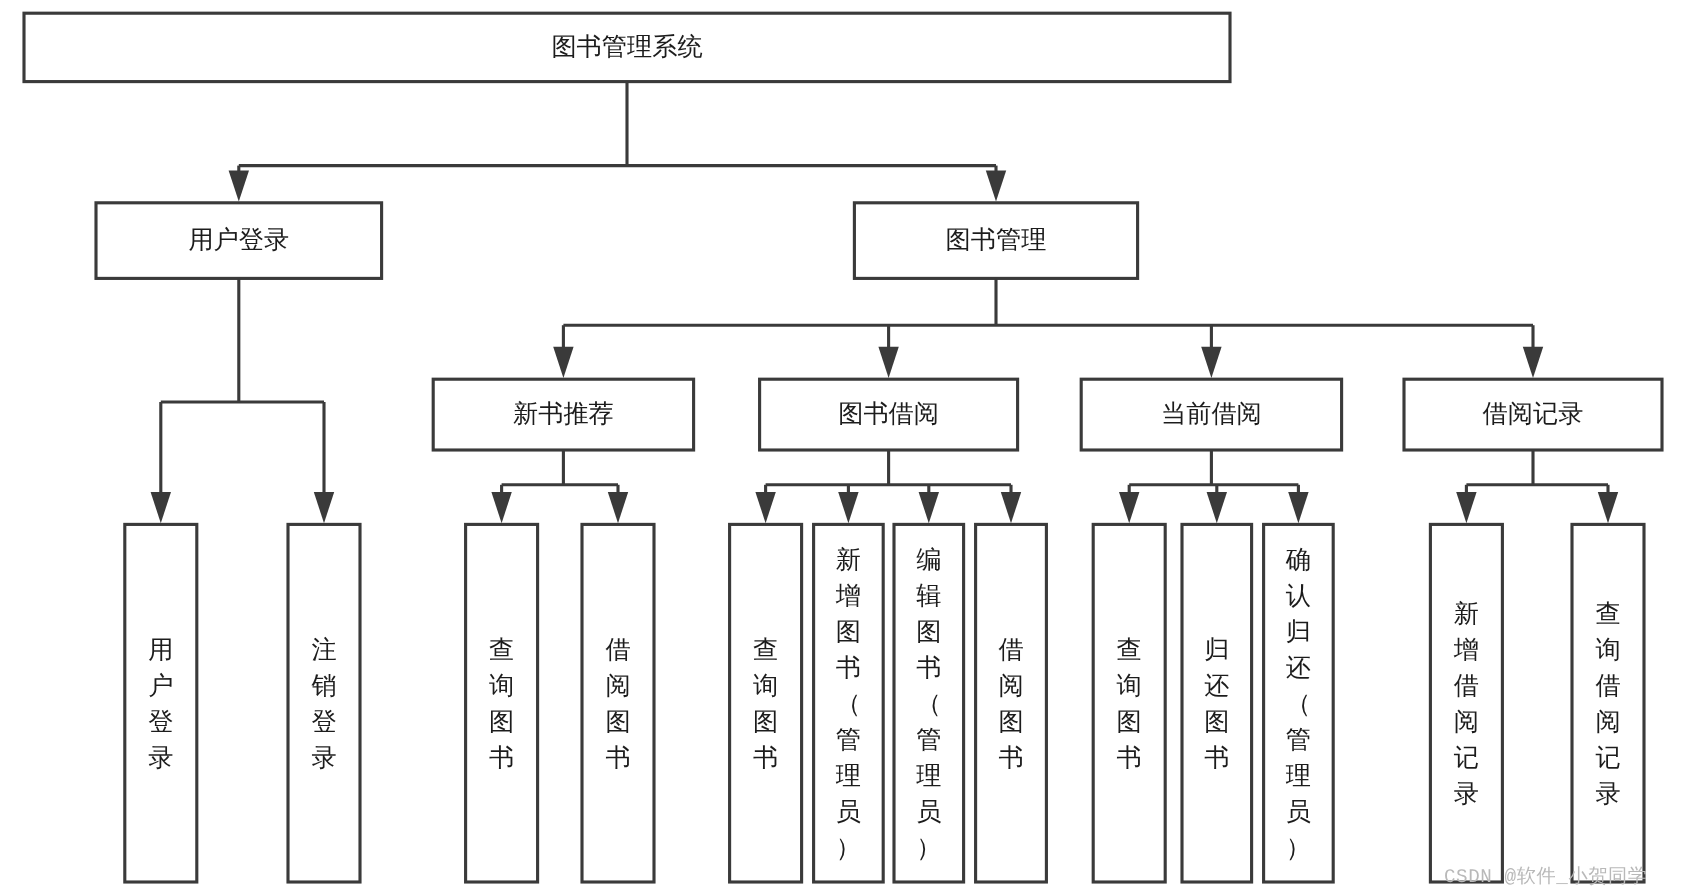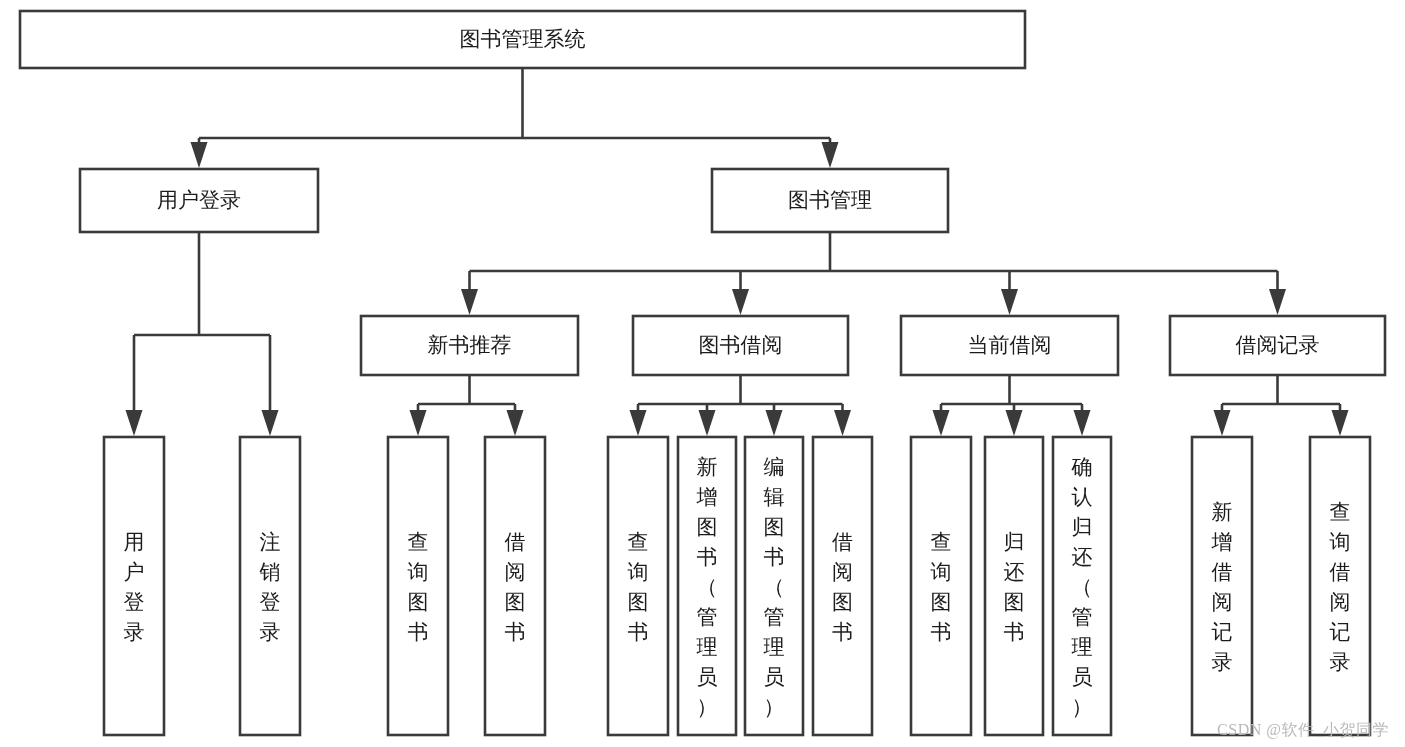--- a/index.html
+++ b/index.html
@@ -49,23 +49,23 @@
     dominant-baseline: middle;
   }
   .node-label-v {
     font-family: "Liberation Sans", "DejaVu Sans", sans-serif;
     font-size: 21px;
     fill: #1c1c1c;
     text-anchor: middle;
   }
   .watermark-text {
     position: absolute;
-    right: 16px;
+    right: 32px;
     bottom: 6px;
-    font-family: Liberation Serif, serif;
+    font-family: Liberation Mono, monospace;
     font-size: 16px;
     color: #b9b9b9;
     white-space: nowrap;
     letter-spacing: 0.5px;
     pointer-events: none;
   }
 </style>
 </head>
 <body>
 

